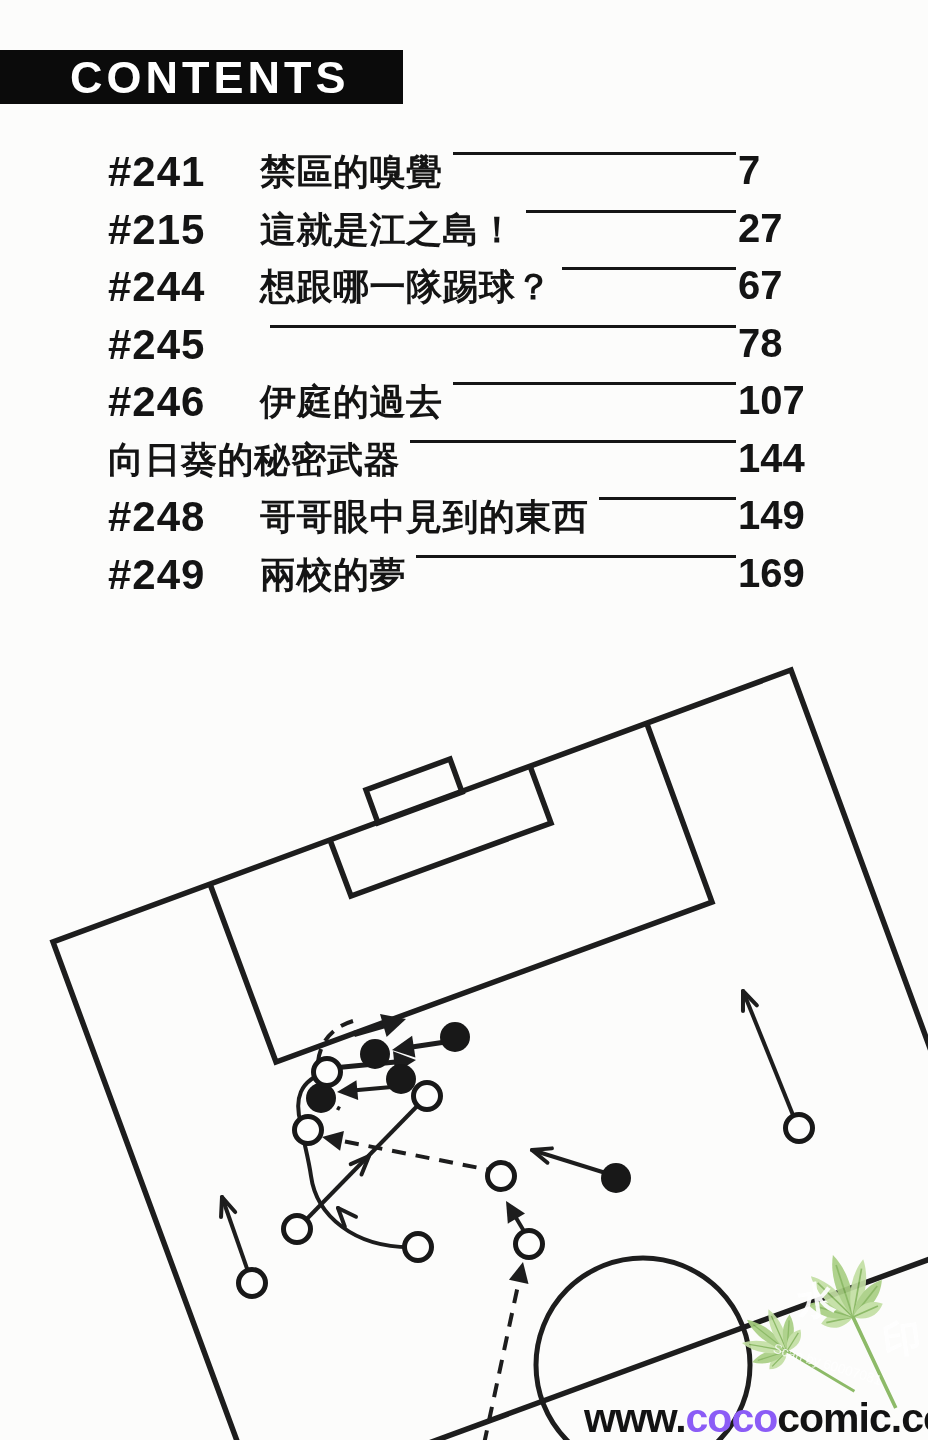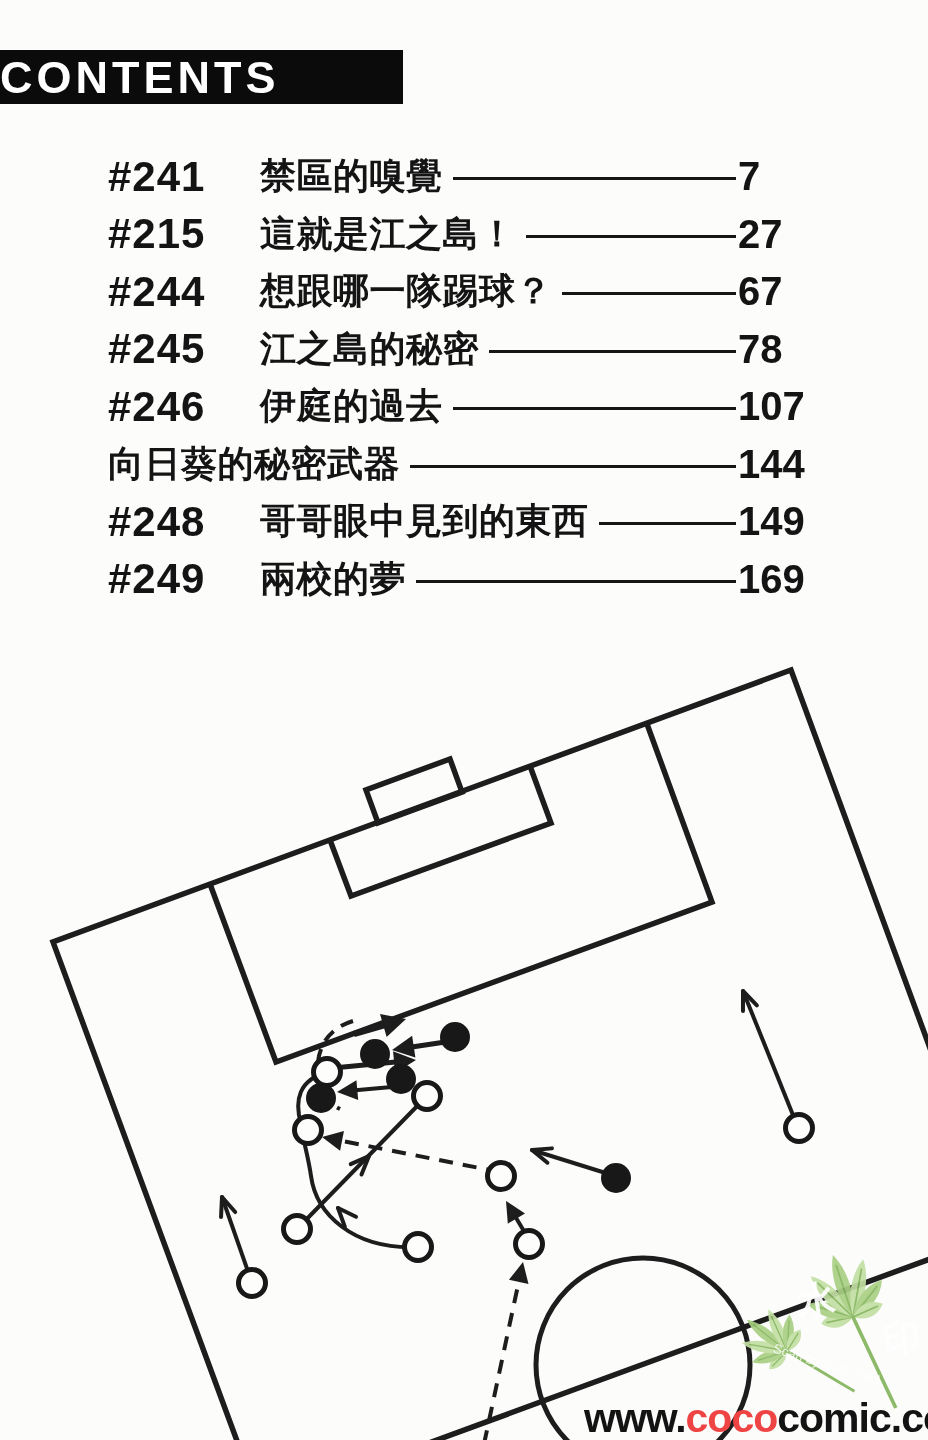--- a/index.html
+++ b/index.html
@@ -1,36 +1,36 @@
 <!DOCTYPE html>
 <html><head>
 <meta charset="utf-8">
 <style>
   html,body{margin:0;padding:0;background:#e8e8e6;}
   .page{position:relative;width:928px;height:1440px;background:#fcfcfb;overflow:hidden;
         font-family:"Liberation Sans",sans-serif;color:#141414;}
   
   .header-bar{position:absolute;left:0;top:50px;width:403px;height:54px;background:#0b0b0b;
-              display:flex;align-items:center;box-sizing:border-box;}
+              display:flex;align-items:center;padding-left:70px;box-sizing:border-box;}
   .header-bar span{color:#fff;font-size:45px;font-weight:bold;letter-spacing:4px;line-height:1;}
   
   .toc{position:absolute;left:108px;top:148px;width:700px;}
-  .toc-row{display:flex;align-items:center;height:57.5px;}
+  .toc-row{display:flex;align-items:flex-start;height:57.5px;}
   .toc-num{width:152px;font-size:42px;font-weight:bold;letter-spacing:1px;flex:0 0 auto;}
   .toc-title{font-size:36px;font-weight:bold;white-space:nowrap;flex:0 0 auto;letter-spacing:0.5px;}
   .toc-leader{flex:1 1 auto;border-top:3.5px solid #161616;height:0;margin:4px 2px 0 10px;min-width:18px;}
   .toc-page{width:70px;font-size:40px;font-weight:bold;text-align:left;flex:0 0 auto;}
   
   .field-svg{position:absolute;left:0;top:0;width:928px;height:1440px;}
   
   .watermark{position:absolute;left:735px;top:1245px;width:193px;height:195px;}
   
   .site-url{position:absolute;left:584px;top:1395px;font-size:41px;font-weight:bold;
             letter-spacing:-1px;white-space:nowrap;color:#131313;}
-  .site-url .brand{color:#ef4444;}
+  .site-url .brand{color:#8b5cf6;}
 </style>
 </head>
 <body>
 
 <div class="page">
 
   <div class="header-bar">
     <span>CONTENTS</span>
   </div>
 
@@ -48,21 +48,20 @@
       <span class="toc-page">27</span>
     </div>
     <div class="toc-row">
       <span class="toc-num">#244</span>
       <span class="toc-title">想跟哪一隊踢球？</span>
       <span class="toc-leader"></span>
       <span class="toc-page">67</span>
     </div>
     <div class="toc-row">
       <span class="toc-num">#245</span>
-      <span class="toc-title">江之島的秘密</span>
       <span class="toc-leader"></span>
       <span class="toc-page">78</span>
     </div>
     <div class="toc-row">
       <span class="toc-num">#246</span>
       <span class="toc-title">伊庭的過去</span>
       <span class="toc-leader"></span>
       <span class="toc-page">107</span>
     </div>
     <div class="toc-row">

